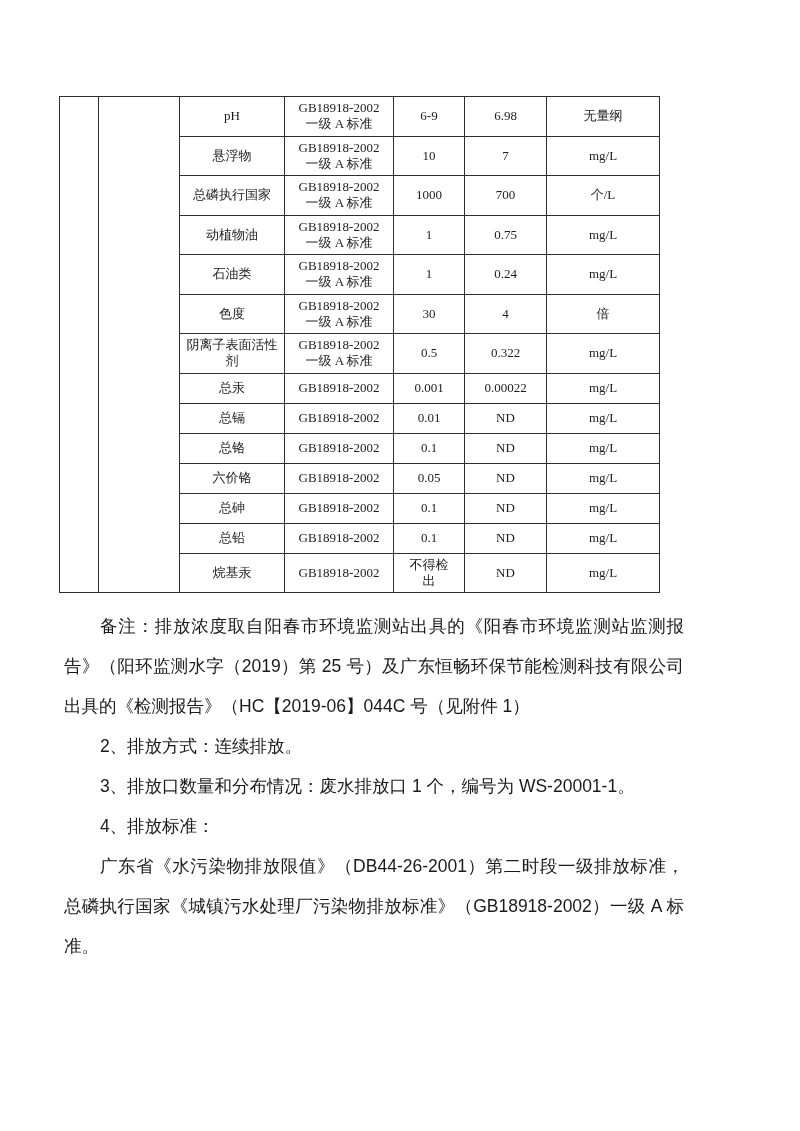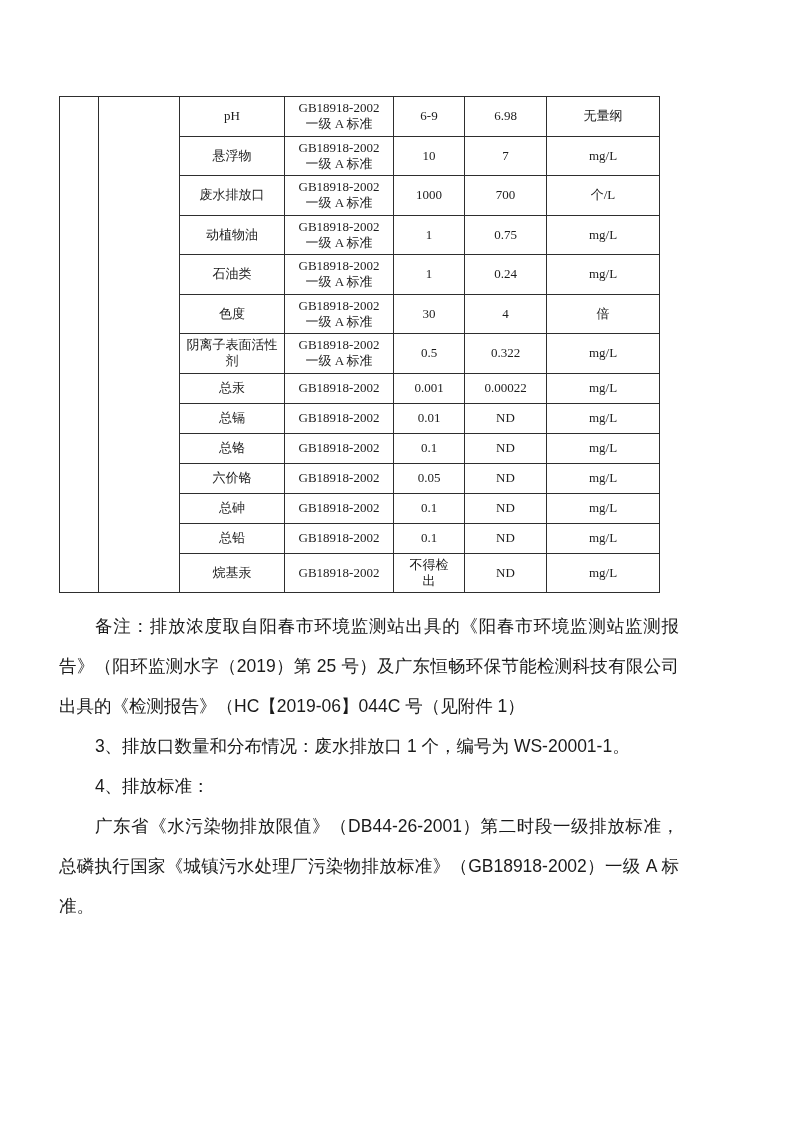--- a/index.html
+++ b/index.html
@@ -30,20 +30,21 @@
     vertical-align: middle;
     padding: 3px 2px;
     word-break: break-word;
   }
   table.emissions tr { height: 30px; }
   td.cell-limit .wrap-narrow { display: inline-block; max-width: 3.2em; }
   
   .content {
     margin-top: 13px;
     width: 620px;
+    margin-left: 5px;
   }
   .content p {
     font-family: "Liberation Sans", "DejaVu Sans", sans-serif;
     font-size: 17.5px;
     line-height: 40px;
     text-align: justify;
     text-indent: 2.05em;
     color: #1a1a1a;
   }
 </style>
@@ -79,21 +80,21 @@
           <td class="cell-param">悬浮物</td>
           <td class="cell-standard">
             <div>GB18918-2002</div>
             <div>一级 A 标准</div>
           </td>
           <td class="cell-limit"><span>10</span></td>
           <td class="cell-measured">7</td>
           <td class="cell-unit">mg/L</td>
         </tr>
         <tr>
-          <td class="cell-param">废水排放口</td>
+          <td class="cell-param">总磷执行国家</td>
           <td class="cell-standard">
             <div>GB18918-2002</div>
             <div>一级 A 标准</div>
           </td>
           <td class="cell-limit"><span>1000</span></td>
           <td class="cell-measured">700</td>
           <td class="cell-unit">个/L</td>
         </tr>
         <tr>
           <td class="cell-param">动植物油</td>
@@ -196,18 +197,19 @@
           </td>
           <td class="cell-limit"><span class="wrap-narrow">不得检出</span></td>
           <td class="cell-measured">ND</td>
           <td class="cell-unit">mg/L</td>
         </tr>
       </tbody>
   </table>
 
   <div class="content">
       <p>备注：排放浓度取自阳春市环境监测站出具的《阳春市环境监测站监测报告》（阳环监测水字（2019）第 25 号）及广东恒畅环保节能检测科技有限公司出具的《检测报告》（HC【2019-06】044C 号（见附件 1）</p>
+      <p>2、排放方式：连续排放。</p>
       <p>3、排放口数量和分布情况：废水排放口 1 个，编号为 WS-20001-1。</p>
       <p>4、排放标准：</p>
       <p>广东省《水污染物排放限值》（DB44-26-2001）第二时段一级排放标准，总磷执行国家《城镇污水处理厂污染物排放标准》（GB18918-2002）一级 A 标准。</p>
     </div>
 
 </div>
 
 </body></html>

